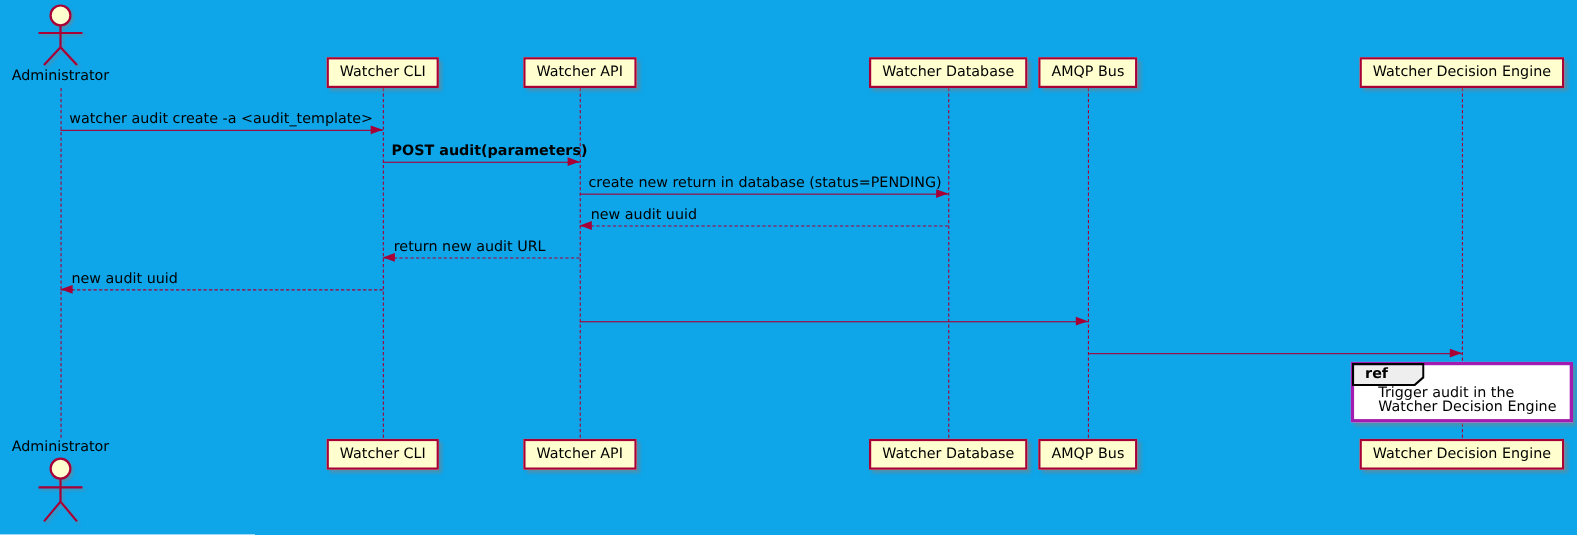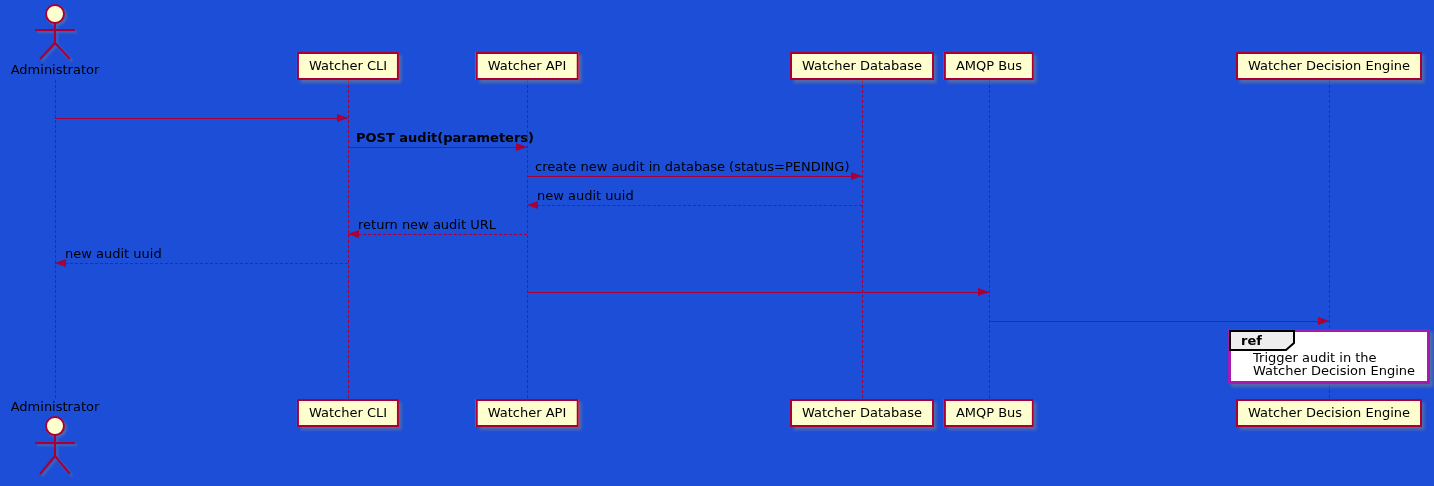--- a/index.html
+++ b/index.html
@@ -1,19 +1,19 @@
 <!DOCTYPE html>
 <html><head>
 <meta charset="utf-8">
 <style>
   html,body { margin:0; padding:0; background:#ffffff; }
   #canvas {
     position:relative;
     width:1434px; height:486px;
-    background:#1d4ed8;
+    background:#0ea5e9;
     font-family:"DejaVu Sans", "Liberation Sans", sans-serif;
     color:#000;
     overflow:hidden;
   }
   .pbox {
     position:absolute;
     height:24px; line-height:24px;
     background:#FEFECE;
     border:2px solid #A80036;
     box-shadow:3px 3px 3px rgba(130,130,130,.55);
@@ -97,28 +97,29 @@
   <div class="actor-label" style="left:55px; top:62px;">Administrator</div>
 
   <div class="pbox" style="left:348px;  top:52px;">Watcher CLI</div>
   <div class="pbox" style="left:527px;  top:52px;">Watcher API</div>
   <div class="pbox" style="left:862px;  top:52px;">Watcher Database</div>
   <div class="pbox" style="left:989px;  top:52px;">AMQP Bus</div>
   <div class="pbox" style="left:1329px; top:52px;">Watcher Decision Engine</div>
 
   <div class="msg-line" style="left:55px; top:118px; width:293px;"></div>
   <div class="arr-r" style="left:337px; top:114px;"></div>
+  <div class="msg-label" style="left:63px; top:101px;">watcher audit create -a &lt;audit_template&gt;</div>
 
   <div class="msg-line" style="left:348px; top:147px; width:179px;"></div>
   <div class="arr-r" style="left:516px; top:143px;"></div>
   <div class="msg-label" style="left:356px; top:130px;font-weight:bold;">POST audit(parameters)</div>
 
   <div class="msg-line" style="left:527px; top:176px; width:335px;"></div>
   <div class="arr-r" style="left:851px; top:172px;"></div>
-  <div class="msg-label" style="left:535px; top:159px;">create new audit in database (status=PENDING)</div>
+  <div class="msg-label" style="left:535px; top:159px;">create new return in database (status=PENDING)</div>
 
   <div class="msg-line dashed" style="left:527px; top:205px; width:335px;"></div>
   <div class="arr-l" style="left:527px; top:201px;"></div>
   <div class="msg-label" style="left:537px; top:188px;">new audit uuid</div>
 
   <div class="msg-line dashed" style="left:348px; top:234px; width:179px;"></div>
   <div class="arr-l" style="left:348px; top:230px;"></div>
   <div class="msg-label" style="left:358px; top:217px;">return new audit URL</div>
 
   <div class="msg-line dashed" style="left:55px; top:263px; width:293px;"></div>

